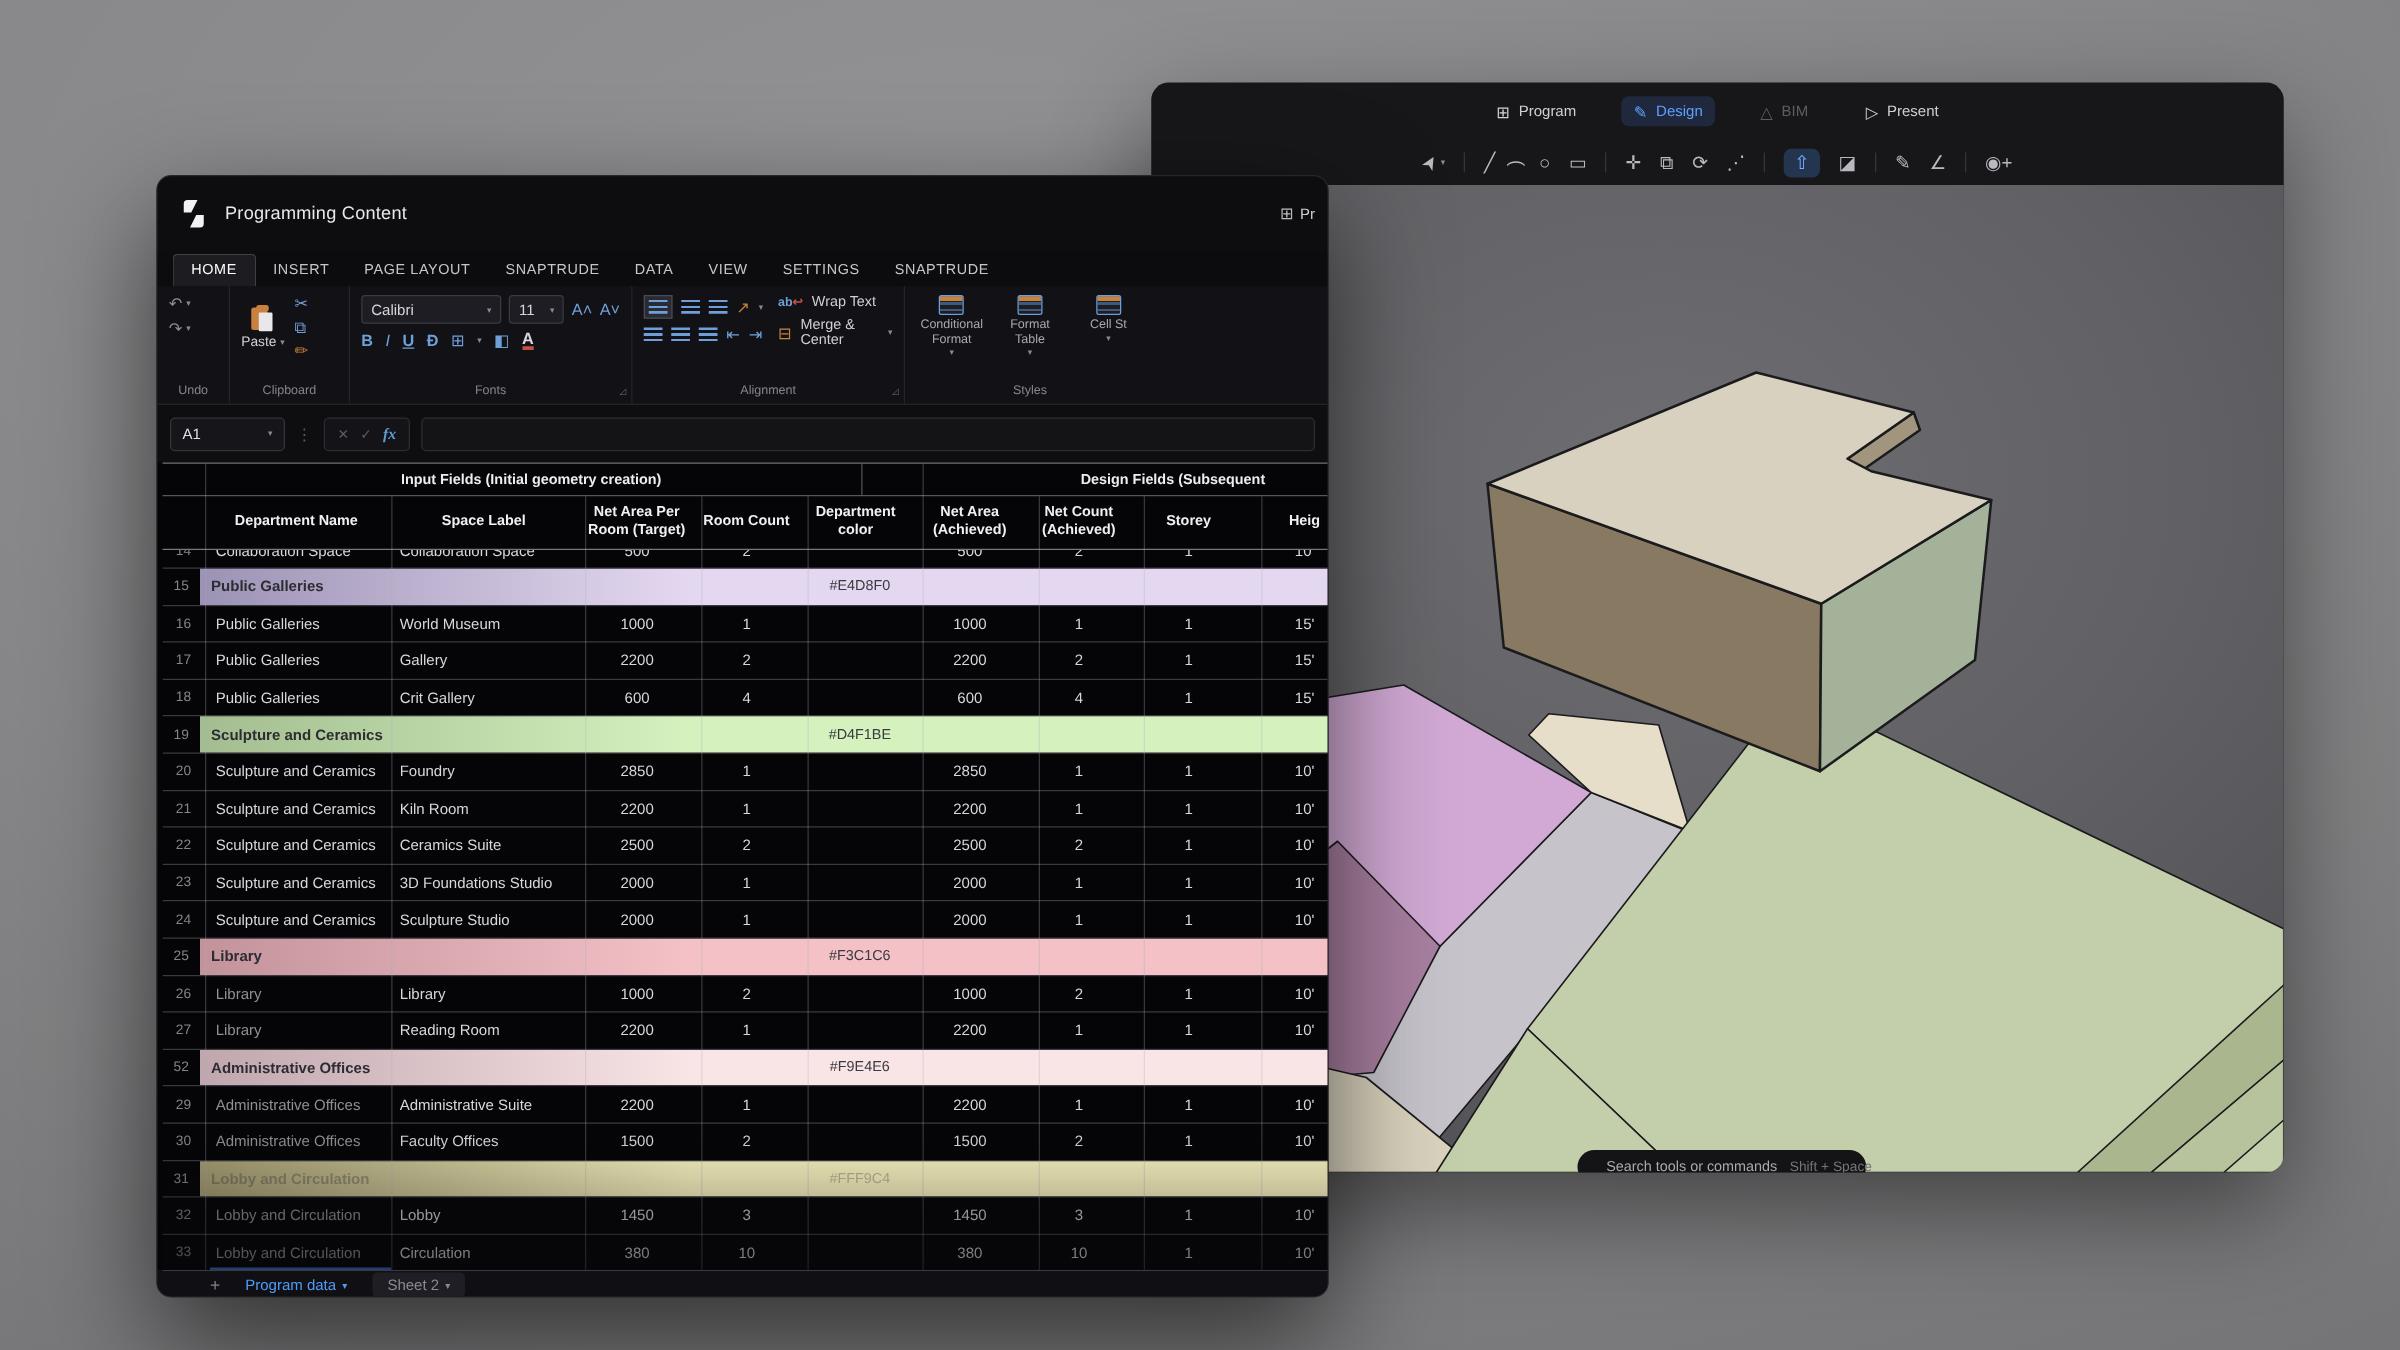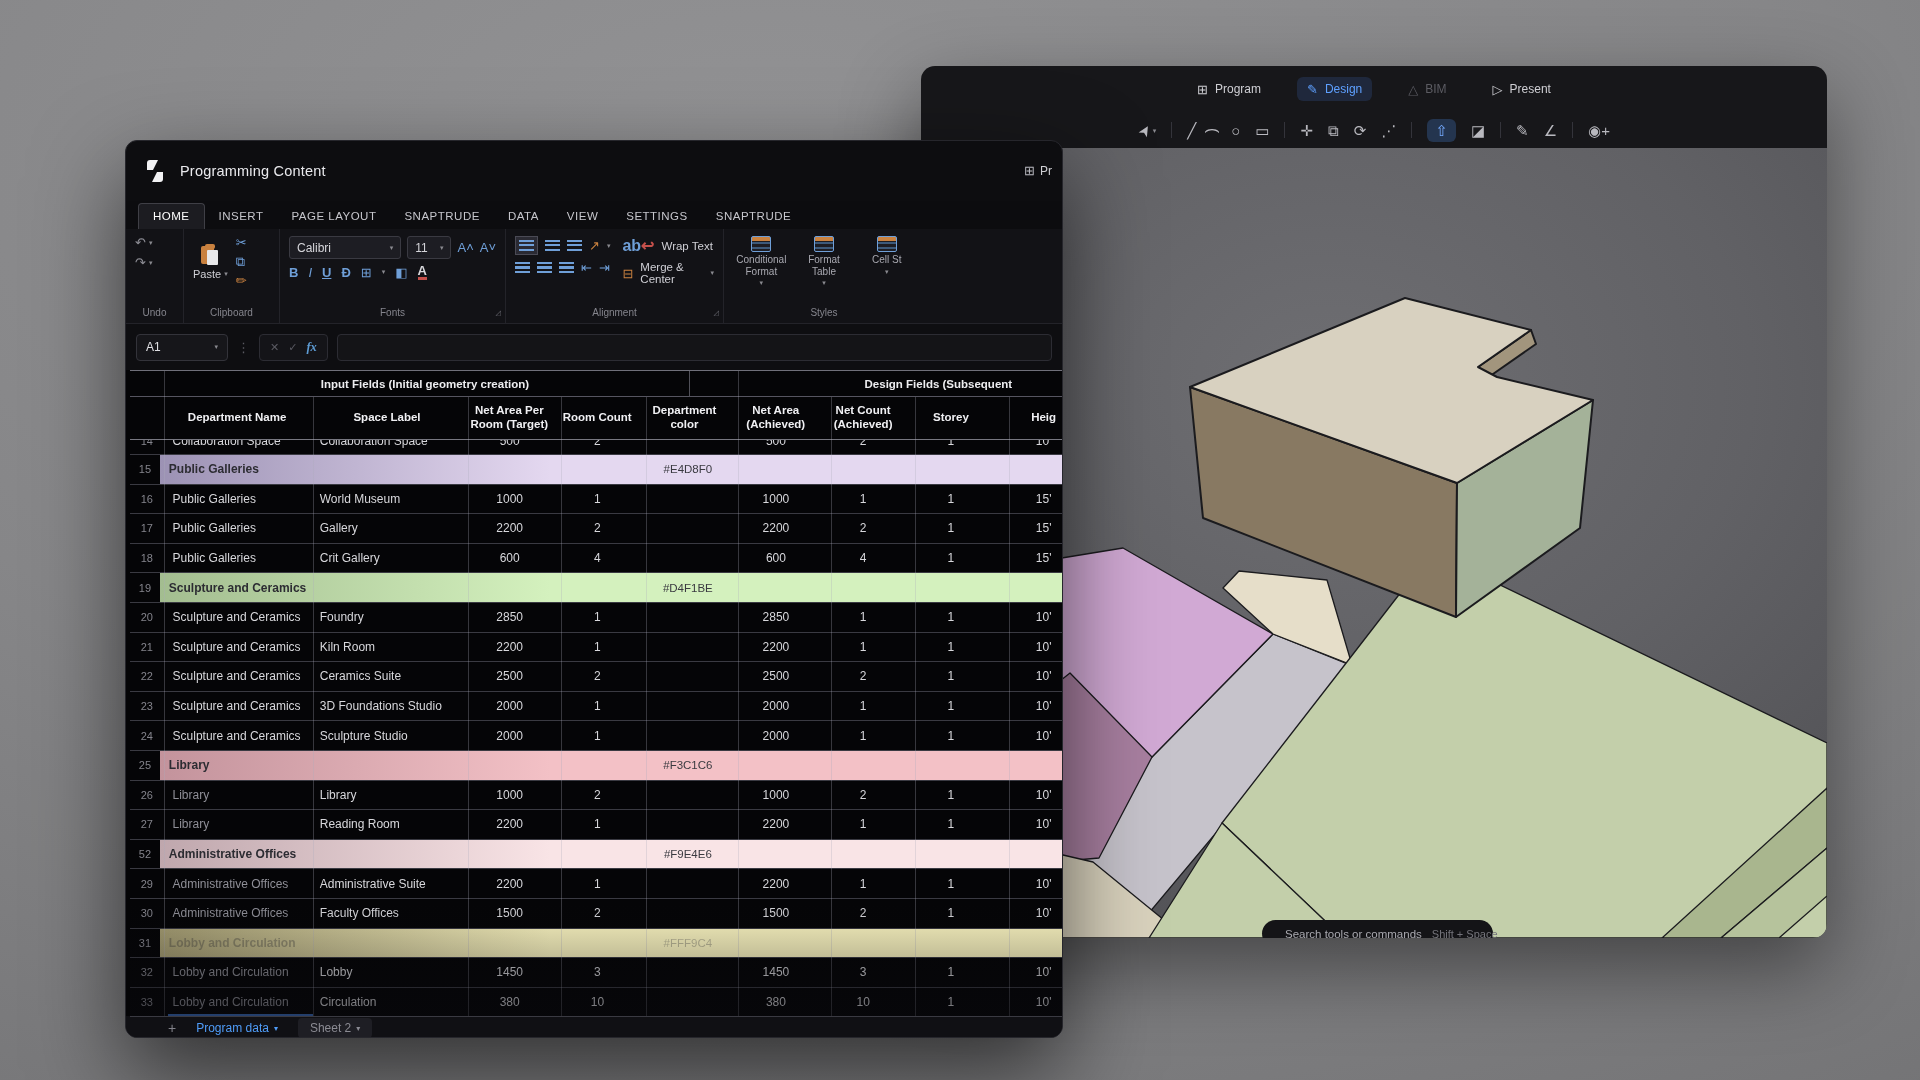--- a/index.html
+++ b/index.html
@@ -64,21 +64,21 @@
   .selbox{background:#1d1d23;border:1px solid #3a3a42;border-radius:3px;height:23px;padding:0 7px;display:flex;
     align-items:center;justify-content:space-between;font-size:12px;color:#d5d5da;box-sizing:border-box;}
   .w118{width:118px;} .w48{width:46px;} .w104{width:104px;}
   .fontletter{font-size:13px;color:#6f9fd8;font-weight:bold;}
   .fl-i{font-style:italic;font-weight:normal;}
   .fl-u{text-decoration:underline;}
   .fl-a{color:#d8d8dc;border-bottom:3px solid #c5504b;line-height:1;}
   .alicon{width:15px;height:11px;background:repeating-linear-gradient(to bottom,#6f9fd8 0 2px,transparent 2px 4.5px);}
   .abox{background:#2a2a33;border:1px solid #4a4a55;padding:3px;display:flex;}
   .wrapline{display:flex;align-items:center;gap:7px;font-size:11.5px;color:#cfcfd5;}
-  .wrapic{font-size:16px;color:#6f9fd8;font-weight:bold;}
+  .wrapic{font-size:10px;color:#6f9fd8;font-weight:bold;}
   .wrapic .ret{color:#c5504b;}
   .decic{font-size:7px;line-height:1.2;white-space:pre-line;text-align:center;}
   .dec1{color:#c9764f;} .dec2{color:#6f9fd8;}
   .numsym{font-size:15px;color:#6f9fd8;font-weight:bold;}
   .stylebtn{display:flex;flex-direction:column;align-items:center;gap:2px;width:58px;font-size:10px;color:#a9a9b1;
     text-align:center;line-height:1.15;}
   .styleic{width:18px;height:14px;border:1px solid #6f9fd8;border-radius:2px;
     background:linear-gradient(#c9813f 0 4px, transparent 4px) , repeating-linear-gradient(to bottom,#3d5a7a 0 2px,#1d1d23 2px 5px);}
   
   .fwrap{height:46px;display:flex;align-items:center;gap:9px;padding:0 10px;background:#0e0e11;}

